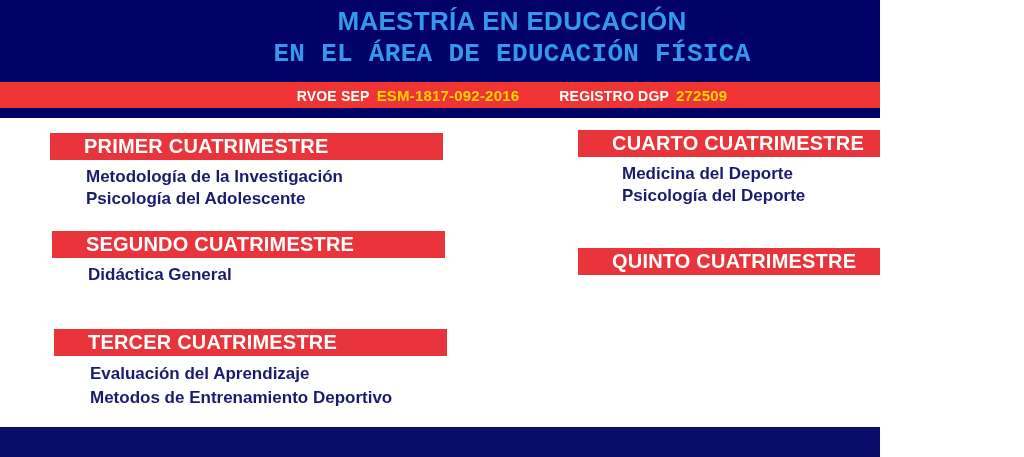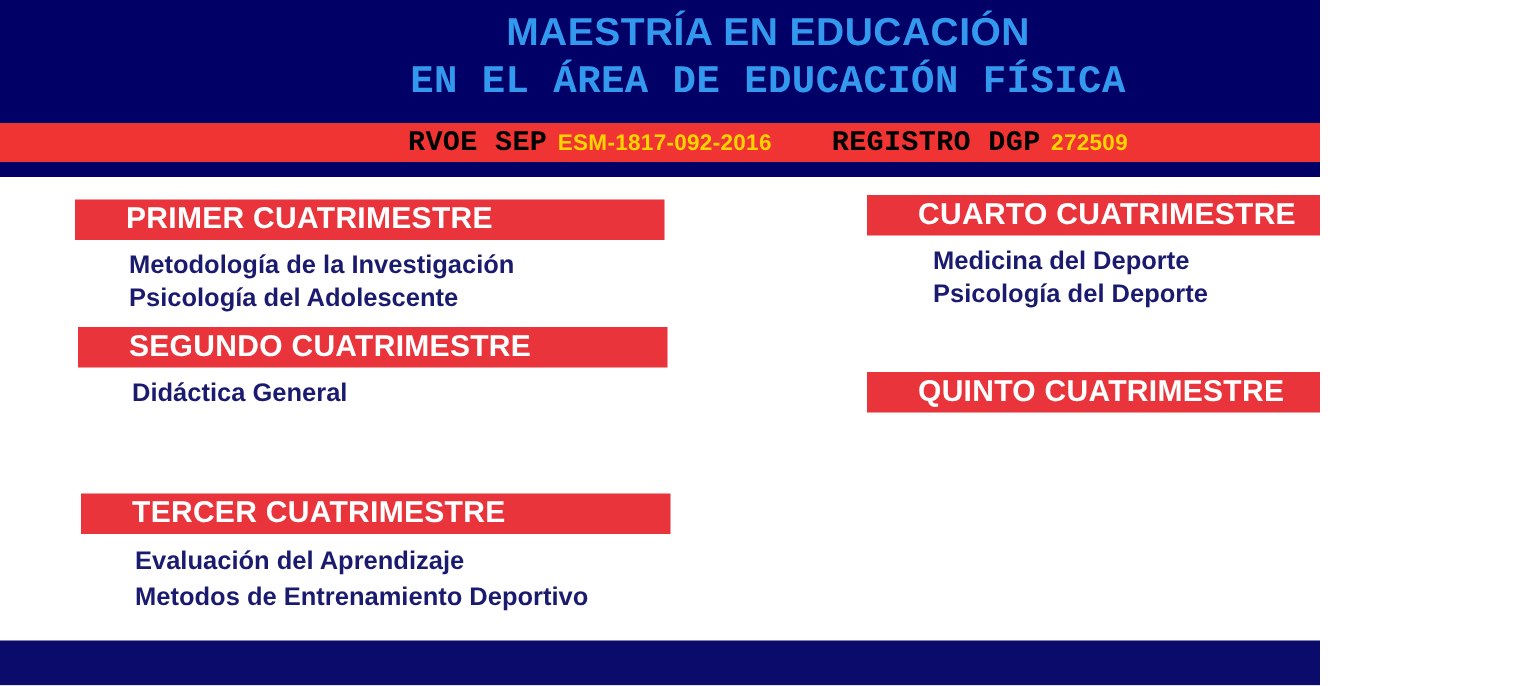--- a/index.html
+++ b/index.html
@@ -56,25 +56,24 @@
     display: flex;
     align-items: center;
     justify-content: center;
   }
   .rvoe-inner {
     display: flex;
     align-items: baseline;
     white-space: nowrap;
   }
   .rvoe-label {
-    color: #000000;
-    font-weight: bold;
-    font-size: 19px;
+    color: #ffffff;
+    font-weight: bold;
+    font-size: 14px;
     letter-spacing: 0.2px;
-    font-family: Liberation Mono, monospace;
   }
   .rvoe-value {
     color: #FFD400;
     font-weight: bold;
     font-size: 15px;
     letter-spacing: 0.2px;
     margin-left: 7px;
   }
   .rvoe-gap { width: 40px; display: inline-block; }
 
@@ -118,21 +117,21 @@
 
   
   .col-left .term-bar { width: 393px; }
   .col-left .course-list { padding-left: 36px; }
 
   
   .col-right .term-bar { width: 392px; }
   .col-right .course-list { padding-left: 44px; }
 
   .t1 { left: 50px;  top: 15px;  }
-  .t2 { left: 52px;  top: 100px; }
+  .t2 { left: 52px;  top: 113px; }
   .t3 { left: 54px;  top: 211px; }
   .t4 { left: 578px; top: 12px;  }
   .t5 { left: 578px; top: 110px; margin-top: 20px; }
 
   .t3 .course { line-height: 1.42; }
   .t5 .course { line-height: 1.38; }
 
   
   .footer-band {
     position: absolute;

